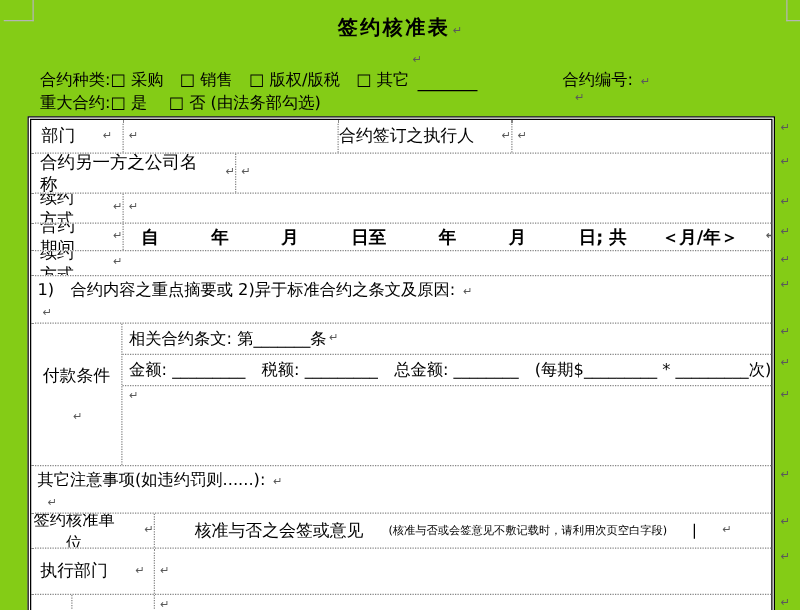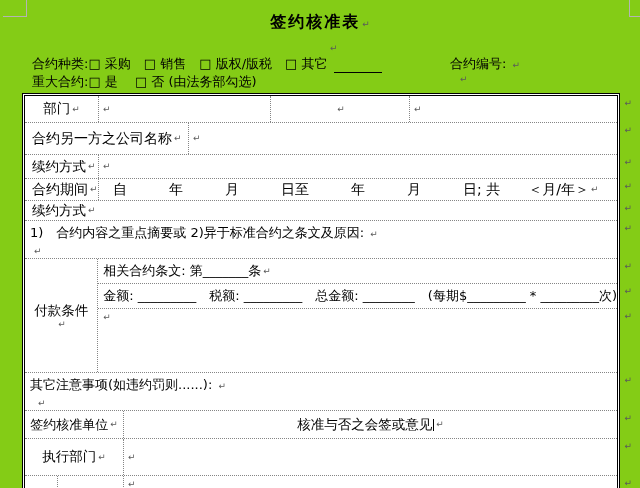--- a/index.html
+++ b/index.html
@@ -24,21 +24,21 @@
   .uline{display:inline-block;width:48px;height:13px;border-bottom:1px solid #000;
          vertical-align:bottom;margin-left:2px;}
   .cno{position:absolute;left:418px;top:0;}
 
   
   .ftable{position:absolute;left:22px;top:93px;width:598px;height:420px;
           border:3px double #000;box-sizing:border-box;background:#fff;}
   .trow{display:flex;position:relative;border-top:1px dotted #858585;box-sizing:border-box;
         font-size:13.5px;}
   .trow.first{border-top:none;}
-  .cell{box-sizing:border-box;position:relative;display:flex;align-items:center;overflow:hidden;}
+  .cell{box-sizing:border-box;position:relative;display:flex;align-items:center;overflow:hidden;gap:20px;}
   .cell + .cell{border-left:1px dotted #858585;}
   .lab{justify-content:center;text-align:center;}
   .lab-left{padding-left:7px;}
   .fill{padding-left:4px;}
   .grow{flex:1;}
   .blockcell{display:block;padding:3px 5px;line-height:17px;box-sizing:border-box;width:100%;}
   .paycol{flex:1;display:flex;flex-direction:column;border-left:1px dotted #858585;box-sizing:border-box;}
   .psub{display:flex;align-items:center;padding-left:5px;box-sizing:border-box;position:relative;}
   .psub.bt{border-top:1px dotted #858585;}
   .note{font-size:9px;}
@@ -72,20 +72,21 @@
 
     <div class="trow first" style="height:26px;">
       <div class="cell lab" style="width:73px;">
         <span>部门</span>
           <span class="pm">↵</span>
       </div>
       <div class="cell fill" style="width:172px;">
         <span class="pm" style="margin-left:0;">↵</span>
       </div>
       <div class="cell lab" style="width:139px;">
+        <span>合约签订之执行人</span>
           <span class="pm">↵</span>
       </div>
       <div class="cell fill grow">
         <span class="pm" style="margin-left:0;">↵</span>
       </div>
       <span class="pm rowend">↵</span>
     </div>
 
     <div class="trow" style="height:32px;font-size:14px;">
       <div class="cell lab-left" style="width:163px;">
@@ -107,21 +108,21 @@
         <span class="pm" style="margin-left:0;">↵</span>
       </div>
       <span class="pm rowend">↵</span>
     </div>
 
     <div class="trow" style="height:22px;font-size:14px;">
       <div class="cell lab-left" style="width:73px;">
         <span>合约期间</span>
           <span class="pm">↵</span>
       </div>
-      <div class="cell grow nowrap" style="padding-left:14px;">
+      <div class="cell grow nowrap" style="padding-left:14px;font-weight:bold;">
         <span>自　　　年　　　月　　　日至　　　年　　　月　　　日; 共　　＜月/年＞</span>
           <span class="pm">↵</span>
       </div>
       <span class="pm rowend">↵</span>
     </div>
 
     <div class="trow" style="height:20px;">
       <div class="cell lab-left" style="width:73px;">
         <span>续约方式</span>
           <span class="pm">↵</span>
@@ -167,20 +168,21 @@
       <span class="pm rowend">↵</span>
     </div>
 
     <div class="trow" style="height:28px;">
       <div class="cell lab" style="width:98px;font-size:13px;">
         <span>签约核准单位</span>
           <span class="pm">↵</span>
       </div>
       <div class="cell grow nowrap" style="justify-content:center;">
         <span>核准与否之会签或意见</span>
+          <span class="note">(核准与否或会签意见不敷记载时，请利用次页空白字段)</span>
           <span class="caret"></span>
           <span class="pm">↵</span>
       </div>
       <span class="pm rowend">↵</span>
     </div>
 
     <div class="trow" style="height:37px;">
       <div class="cell lab" style="width:98px;">
         <span>执行部门</span>
           <span class="pm">↵</span>

